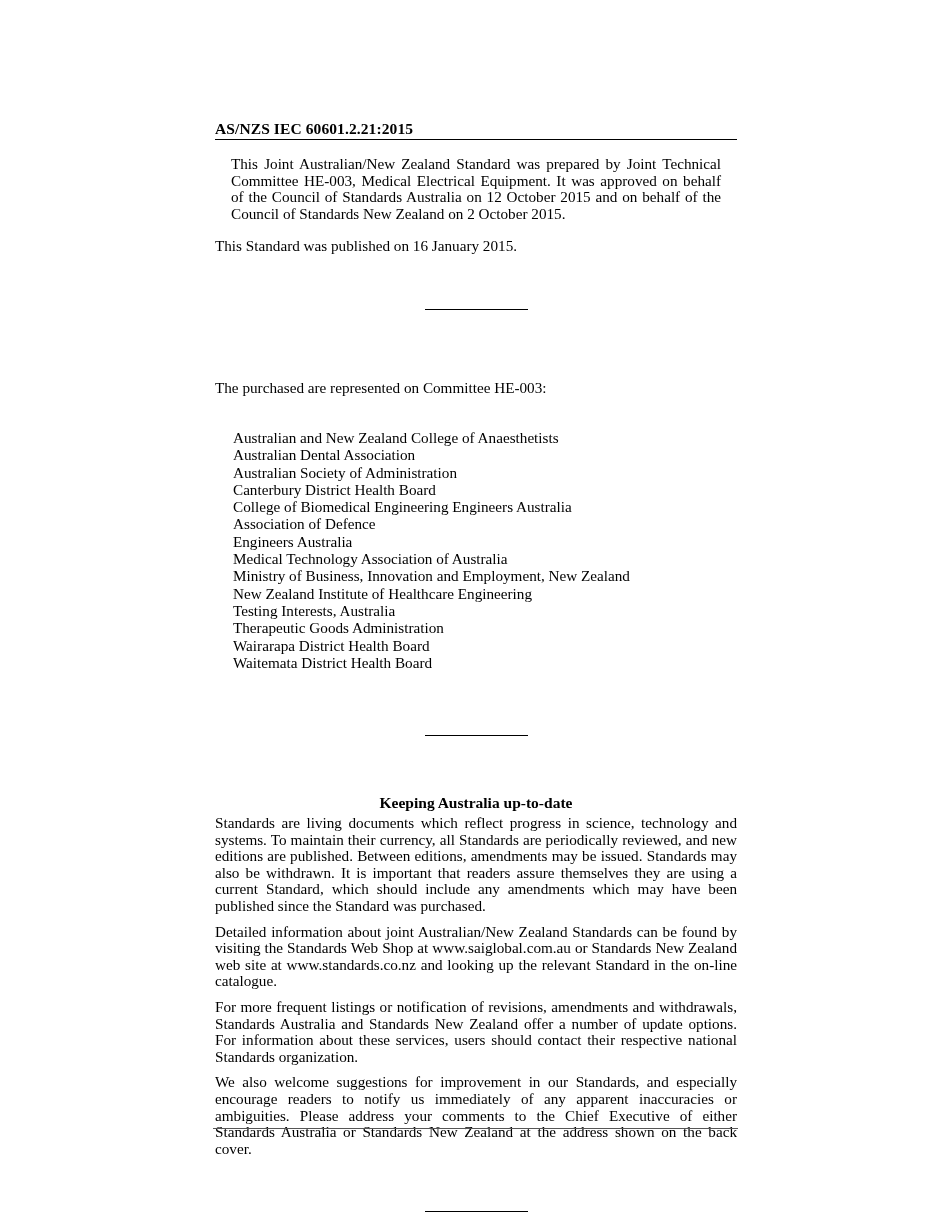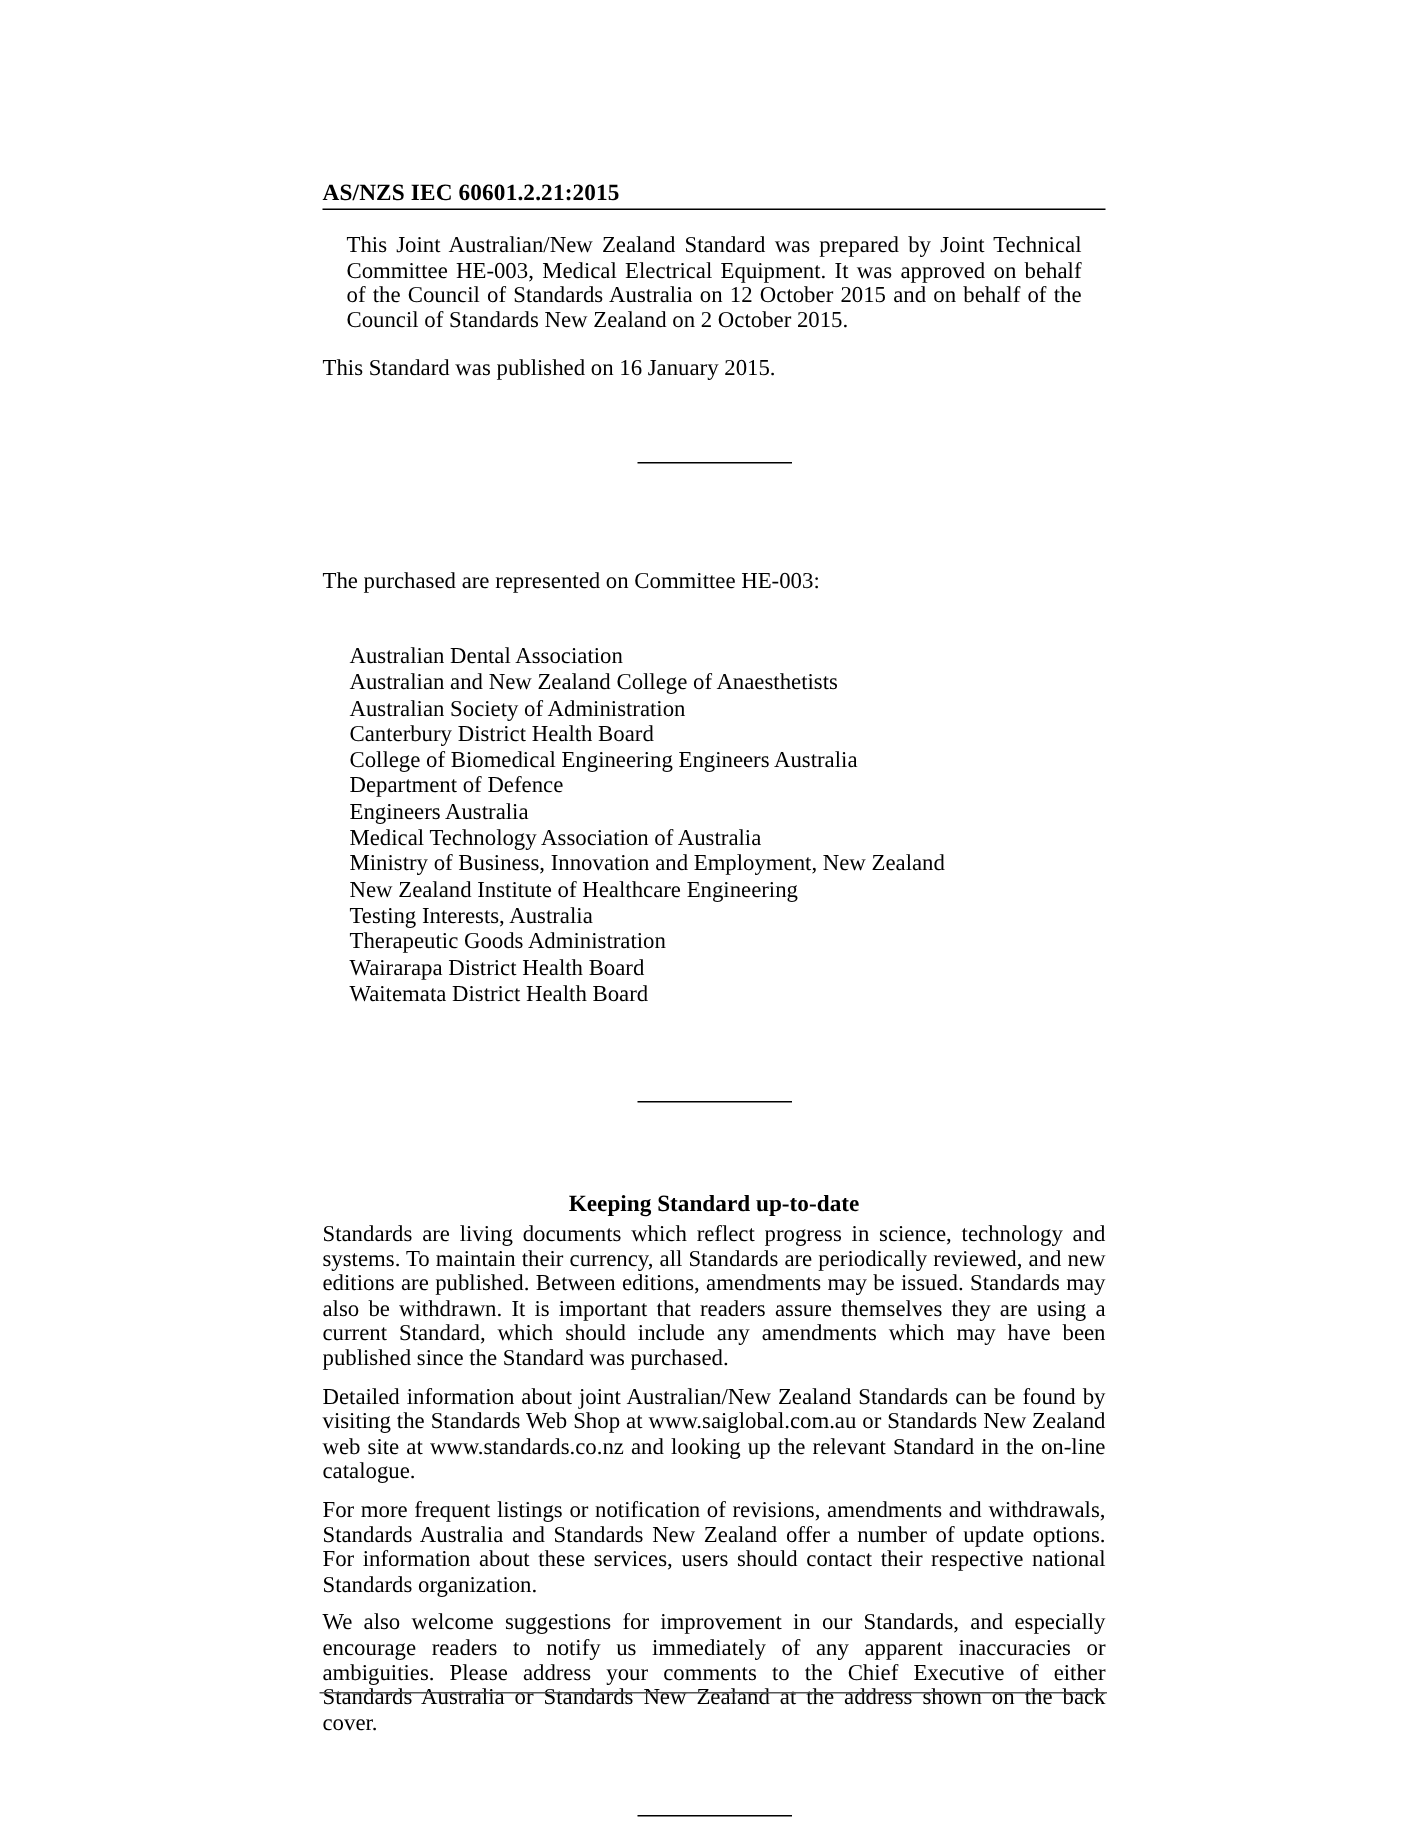--- a/index.html
+++ b/index.html
@@ -110,41 +110,41 @@
 
     <div style="height:44px"></div>
     <div class="sep-wrap"><span class="sep"></span></div>
     <div style="height:48px"></div>
 
     <p class="committee-intro">The purchased are represented on Committee HE-003:</p>
 
     <div style="height:17px"></div>
 
     <ul class="members">
+      <li>Australian and New Zealand College of Anaesthetists</li>
       <li>Australian Dental Association</li>
-      <li>Australian and New Zealand College of Anaesthetists</li>
       <li>Australian Society of Administration</li>
       <li>Canterbury District Health Board</li>
       <li>College of Biomedical Engineering Engineers Australia</li>
-      <li>Department of Defence</li>
+      <li>Association of Defence</li>
       <li>Engineers Australia</li>
       <li>Medical Technology Association of Australia</li>
       <li>Ministry of Business, Innovation and Employment, New Zealand</li>
       <li>New Zealand Institute of Healthcare Engineering</li>
       <li>Testing Interests, Australia</li>
       <li>Therapeutic Goods Administration</li>
       <li>Wairarapa District Health Board</li>
       <li>Waitemata District Health Board</li>
     </ul>
 
     <div style="height:54px"></div>
     <div class="sep-wrap"><span class="sep"></span></div>
     <div style="height:51px"></div>
 
-    <div class="section-heading">Keeping Standard up-to-date</div>
+    <div class="section-heading">Keeping Australia up-to-date</div>
 
     <div class="para-block">
       <p class="just">Standards are living documents which reflect progress in science, technology and systems. To maintain their currency, all Standards are periodically reviewed, and new editions are published. Between editions, amendments may be issued. Standards may also be withdrawn. It is important that readers assure themselves they are using a current Standard, which should include any amendments which may have been published since the Standard was purchased.</p>
       <p class="just">Detailed information about joint Australian/New Zealand Standards can be found by visiting the Standards Web Shop at www.saiglobal.com.au or Standards New Zealand web site at www.standards.co.nz and looking up the relevant Standard in the on-line catalogue.</p>
       <p class="just">For more frequent listings or notification of revisions, amendments and withdrawals, Standards Australia and Standards New Zealand offer a number of update options. For information about these services, users should contact their respective national Standards organization.</p>
       <p class="just">We also welcome suggestions for improvement in our Standards, and especially encourage readers to notify us immediately of any apparent inaccuracies or ambiguities. Please address your comments to the Chief Executive of either Standards Australia or Standards New Zealand at the address shown on the back cover.</p>
     </div>
 
     <div style="height:44px"></div>
     <div class="sep-wrap"><span class="sep"></span></div>

